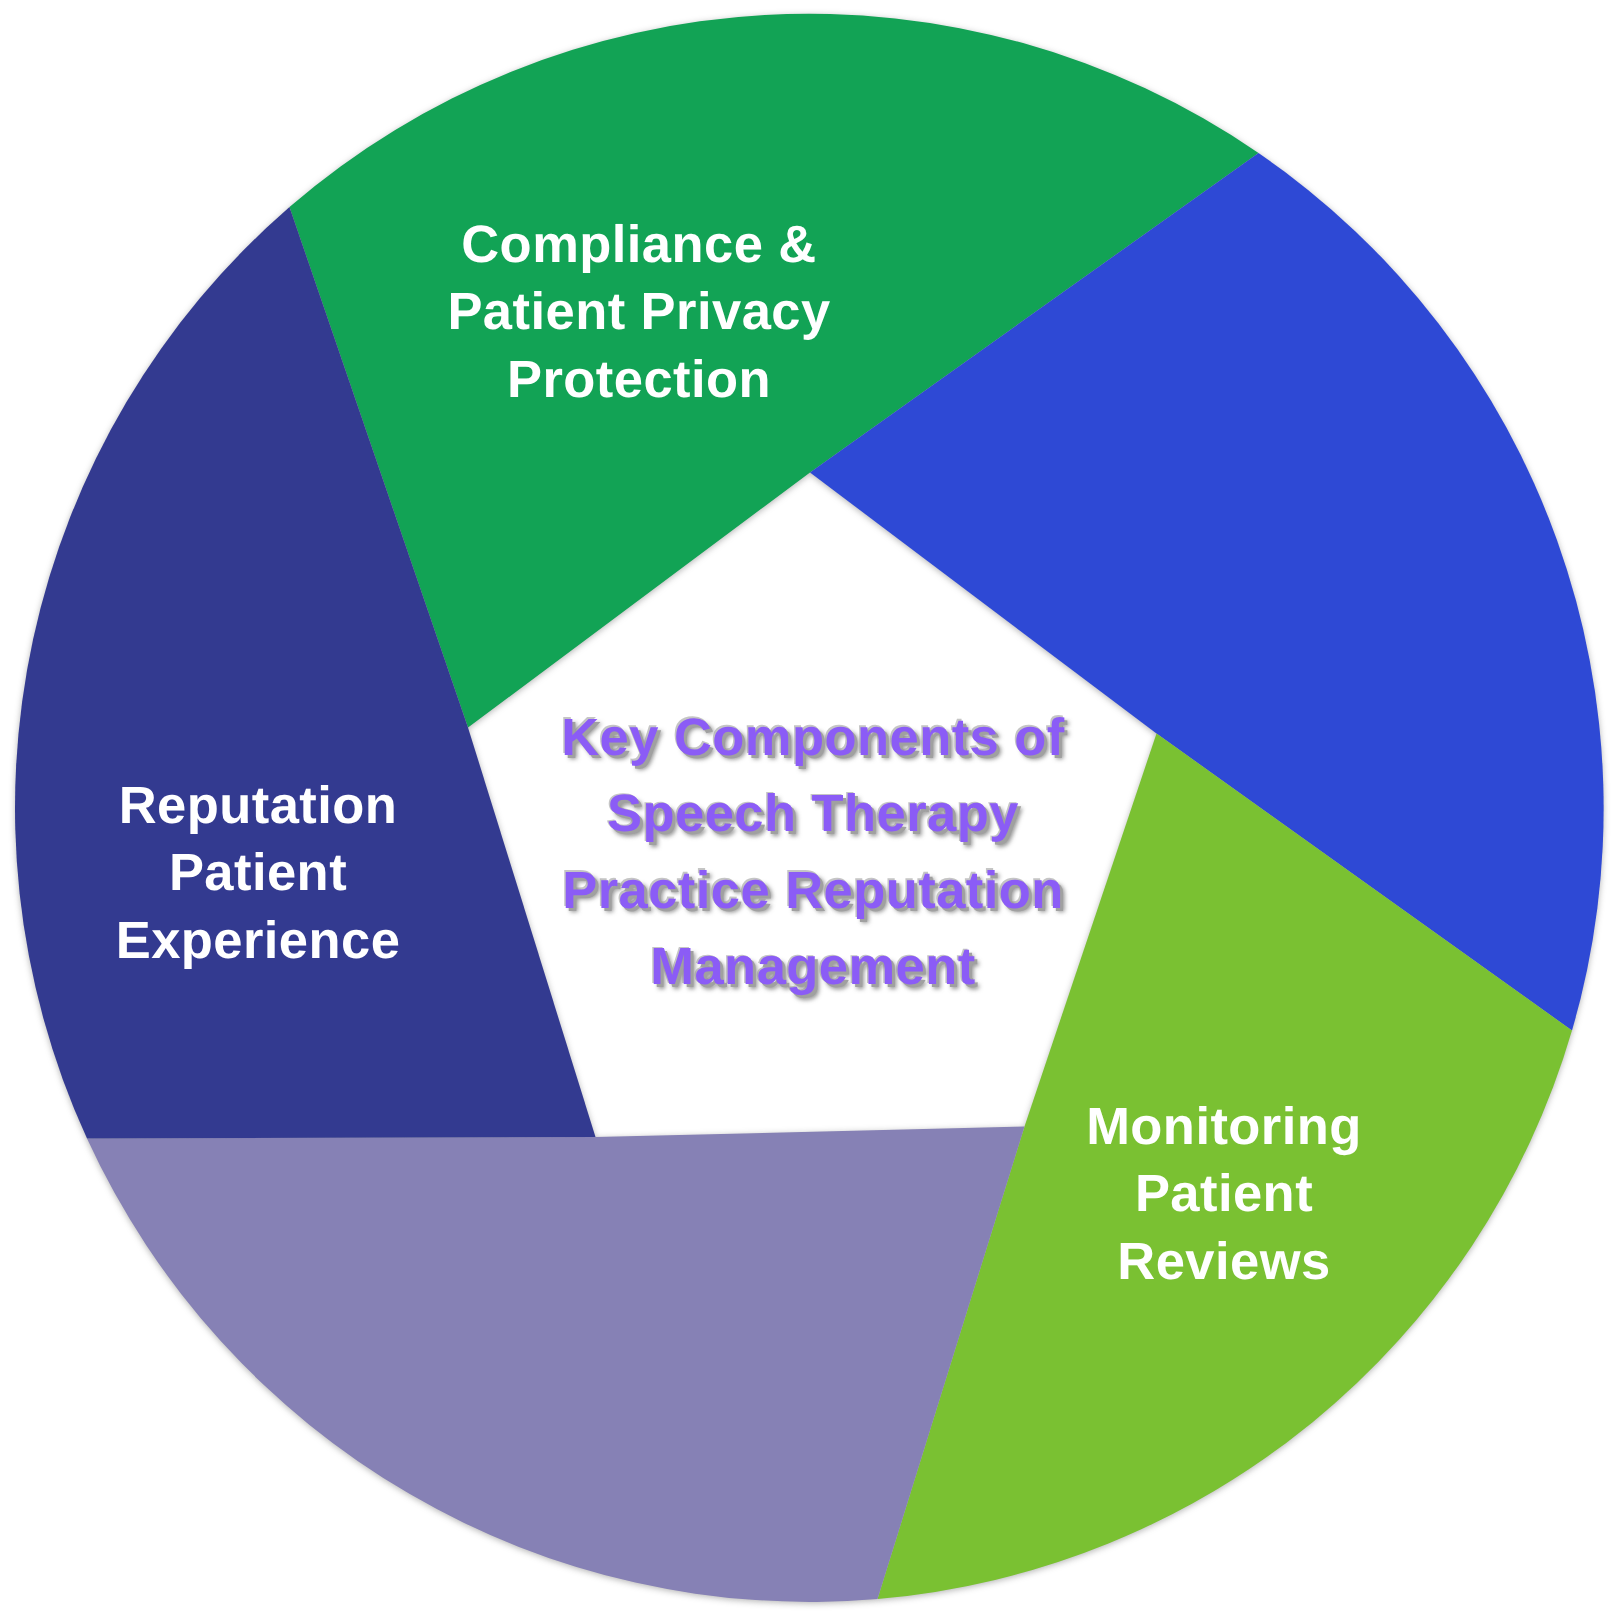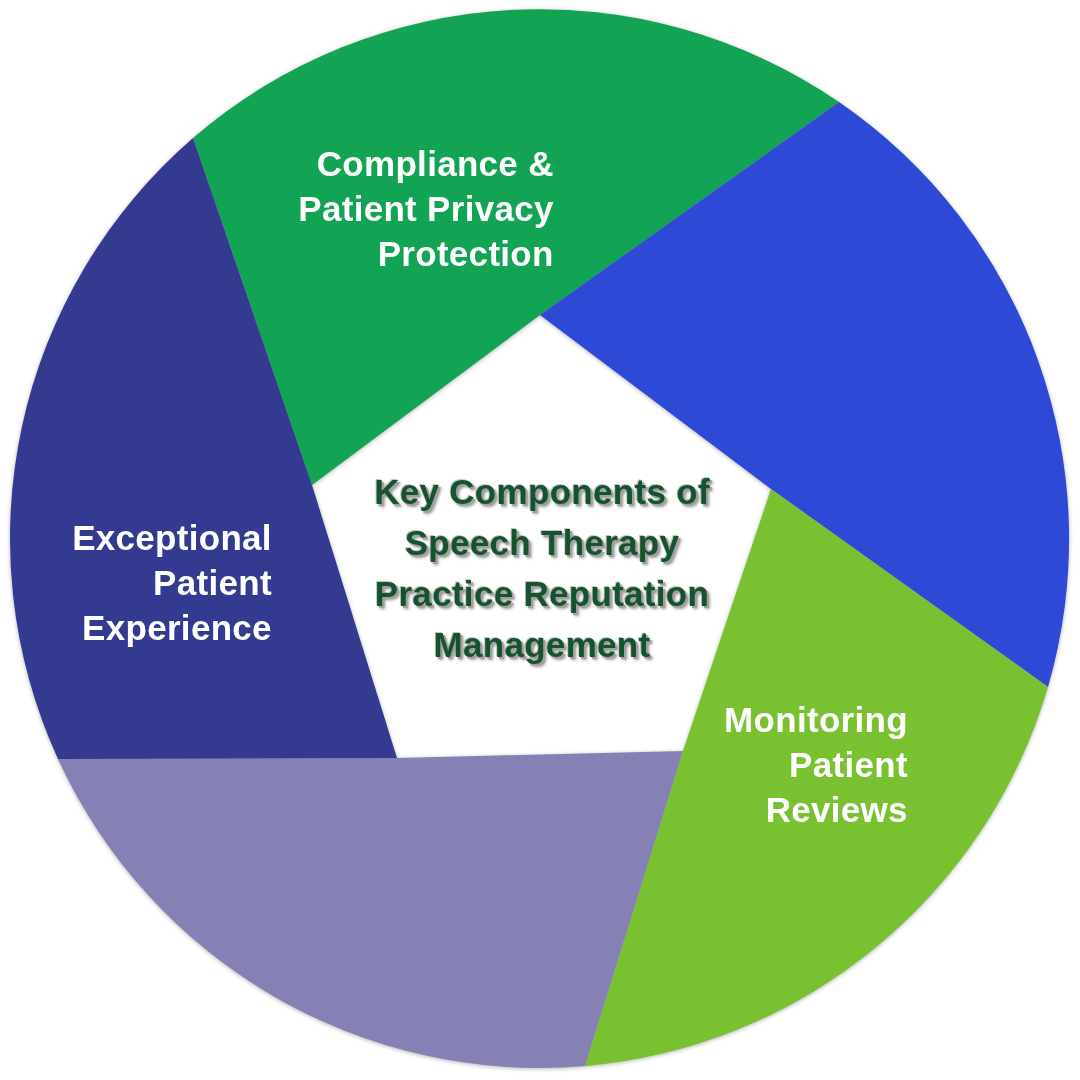--- a/index.html
+++ b/index.html
@@ -13,34 +13,34 @@
   }
   .wheel-svg {
     position: absolute;
     left: 0; top: 0;
     width: 1080px; height: 1080px;
     filter: drop-shadow(0 1px 2px rgba(90,90,90,0.45));
   }
   .seg-label {
     position: absolute;
     transform: translate(-50%, -50%);
-    text-align: right;
+    text-align: center;
     white-space: pre-line;
     color: #ffffff;
     font-size: 35px;
     font-weight: 700;
     line-height: 45px;
     letter-spacing: 0.3px;
   }
   .center-title {
     position: absolute;
     transform: translate(-50%, -50%);
     text-align: center;
     white-space: pre-line;
-    color: #14532d;
+    color: #8b5cf6;
     font-size: 35px;
     font-weight: 700;
     line-height: 51px;
     letter-spacing: 0.3px;
     text-shadow: 2px 2px 0 #a0a0a0, 3px 3px 3px rgba(130,130,130,0.85), -1px -1px 0 rgba(150,150,150,0.55);
   }
 </style>
 </head>
 <body>
 
@@ -57,26 +57,26 @@
     <path d="M585,1066 L683,751 L397,758 L58,759 A530,530 0 0 0 585,1066 Z" fill="#8681b5"></path>
 
     <path d="M58,759 L397,758 L312,485 L193,138 A530,530 0 0 0 58,759 Z" fill="#333a90"></path>
   </svg>
 
   <div class="seg-label" style="left:426px; top:208px;">Compliance &amp;
 Patient Privacy
 Protection</div>
 
 
-  <div class="seg-label" style="left:816px; top:764px;">Monitoring
+  <div class="seg-label" style="left:816px; top:796px;">Monitoring
 Patient
 Reviews</div>
 
 
-  <div class="seg-label" style="left:172px; top:582px;">Exceptional
+  <div class="seg-label" style="left:172px; top:582px;">Reputation
 Patient
 Experience</div>
 
   <div class="center-title" style="left:542px; top:568px;">Key Components of
 Speech Therapy
 Practice Reputation
 Management</div>
 
 </div>
 

